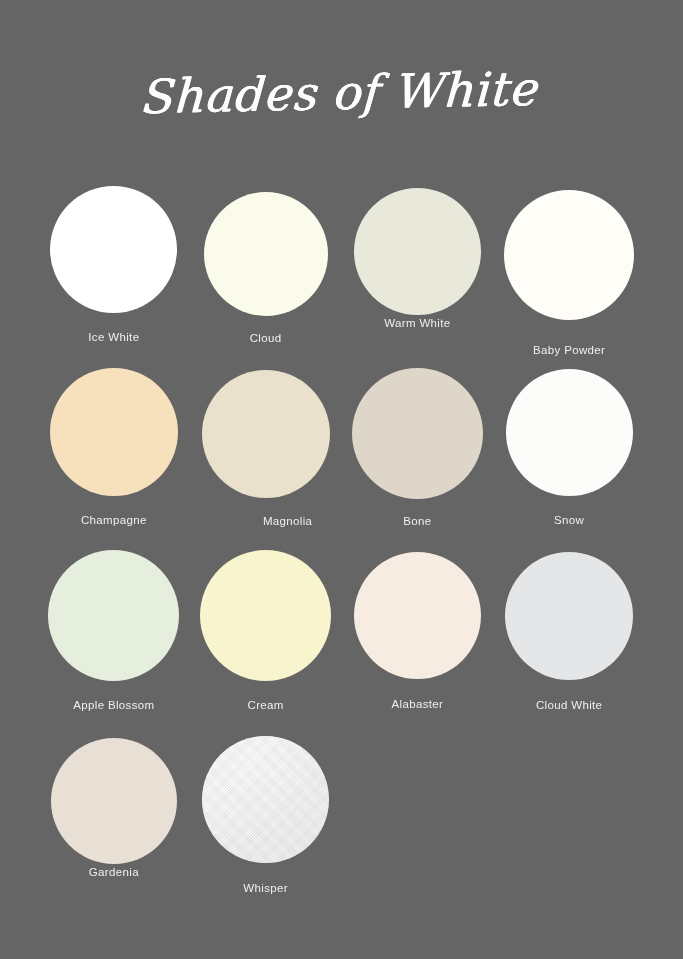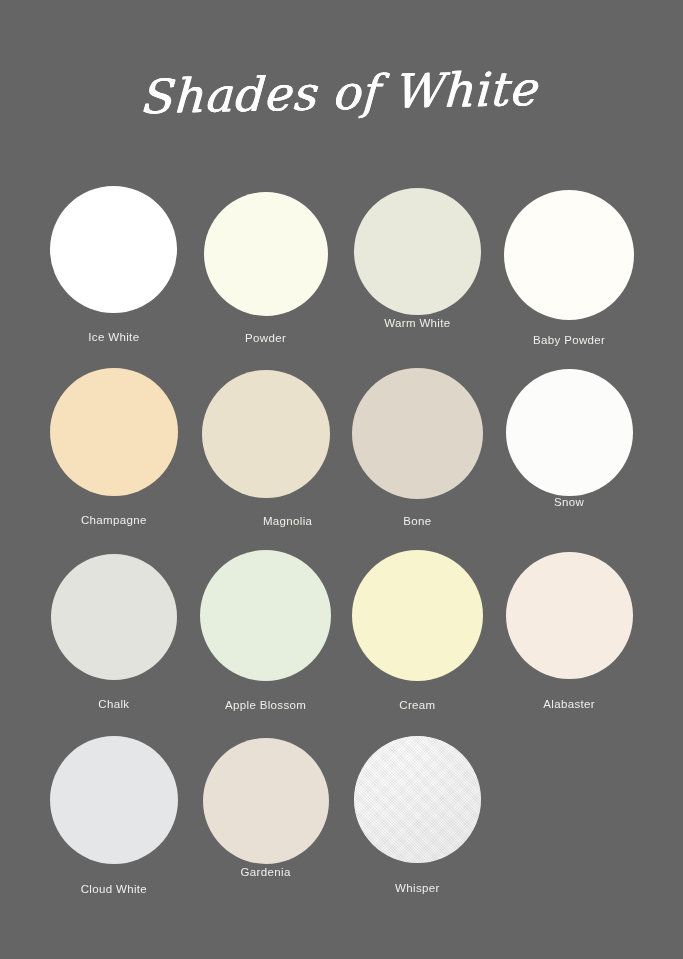--- a/index.html
+++ b/index.html
@@ -109,49 +109,45 @@
     <h1 id="poster-title">Shades of White</h1>
   </div>
 
   <div id="swatch-grid">
       <div class="swatch-cell">
         <div class="swatch-circle" style="width: 127px; height: 127px; background: rgb(255, 255, 255); margin-top: 8px;"></div>
         <div class="swatch-label" style="margin-top: 18px;">Ice White</div>
       </div>
       <div class="swatch-cell">
         <div class="swatch-circle" style="width: 124px; height: 124px; background: rgb(251, 251, 236); margin-top: 14px;"></div>
-        <div class="swatch-label" style="margin-top: 16px;">Powder</div>
+        <div class="swatch-label" style="margin-top: 16px;">Cloud</div>
       </div>
       <div class="swatch-cell">
         <div class="swatch-circle" style="width: 127px; height: 127px; background: rgb(232, 232, 219); margin-top: 10px;"></div>
         <div class="swatch-label" style="margin-top: 2px;">Warm White</div>
       </div>
       <div class="swatch-cell">
         <div class="swatch-circle" style="width: 130px; height: 130px; background: rgb(255, 253, 248); margin-top: 12px;"></div>
-        <div class="swatch-label" style="margin-top: 14px;">Baby Powder</div>
+        <div class="swatch-label" style="margin-top: 24px;">Baby Powder</div>
       </div>
       <div class="swatch-cell">
         <div class="swatch-circle" style="width: 128px; height: 128px; background: rgb(247, 225, 188); margin-top: 6px;"></div>
         <div class="swatch-label" style="margin-top: 18px;">Champagne</div>
       </div>
       <div class="swatch-cell">
         <div class="swatch-circle" style="width: 128px; height: 128px; background: rgb(233, 225, 203); margin-top: 8px;"></div>
         <div class="swatch-label" style="margin-top: 17px; padding-left: 44px;">Magnolia</div>
       </div>
       <div class="swatch-cell">
         <div class="swatch-circle" style="width: 131px; height: 131px; background: rgb(222, 215, 201); margin-top: 6px;"></div>
         <div class="swatch-label" style="margin-top: 16px;">Bone</div>
       </div>
       <div class="swatch-cell">
         <div class="swatch-circle" style="width: 127px; height: 127px; background: rgb(252, 252, 250); margin-top: 7px;"></div>
-        <div class="swatch-label" style="">Snow</div>
-      </div>
-      <div class="swatch-cell">
-        <div class="swatch-circle" style="width: 126px; height: 126px; background: rgb(227, 227, 222); margin-top: 8px;"></div>
-        <div class="swatch-label" style="margin-top: 18px;">Chalk</div>
+        <div class="swatch-label" style="margin-top: 18px;">Snow</div>
       </div>
       <div class="swatch-cell">
         <div class="swatch-circle" style="width: 131px; height: 131px; background: rgb(230, 238, 222); margin-top: 4px;"></div>
         <div class="swatch-label" style="margin-top: 18px;">Apple Blossom</div>
       </div>
       <div class="swatch-cell">
         <div class="swatch-circle" style="width: 131px; height: 131px; background: rgb(248, 244, 205); margin-top: 4px;"></div>
         <div class="swatch-label" style="margin-top: 18px;">Cream</div>
       </div>
       <div class="swatch-cell">

